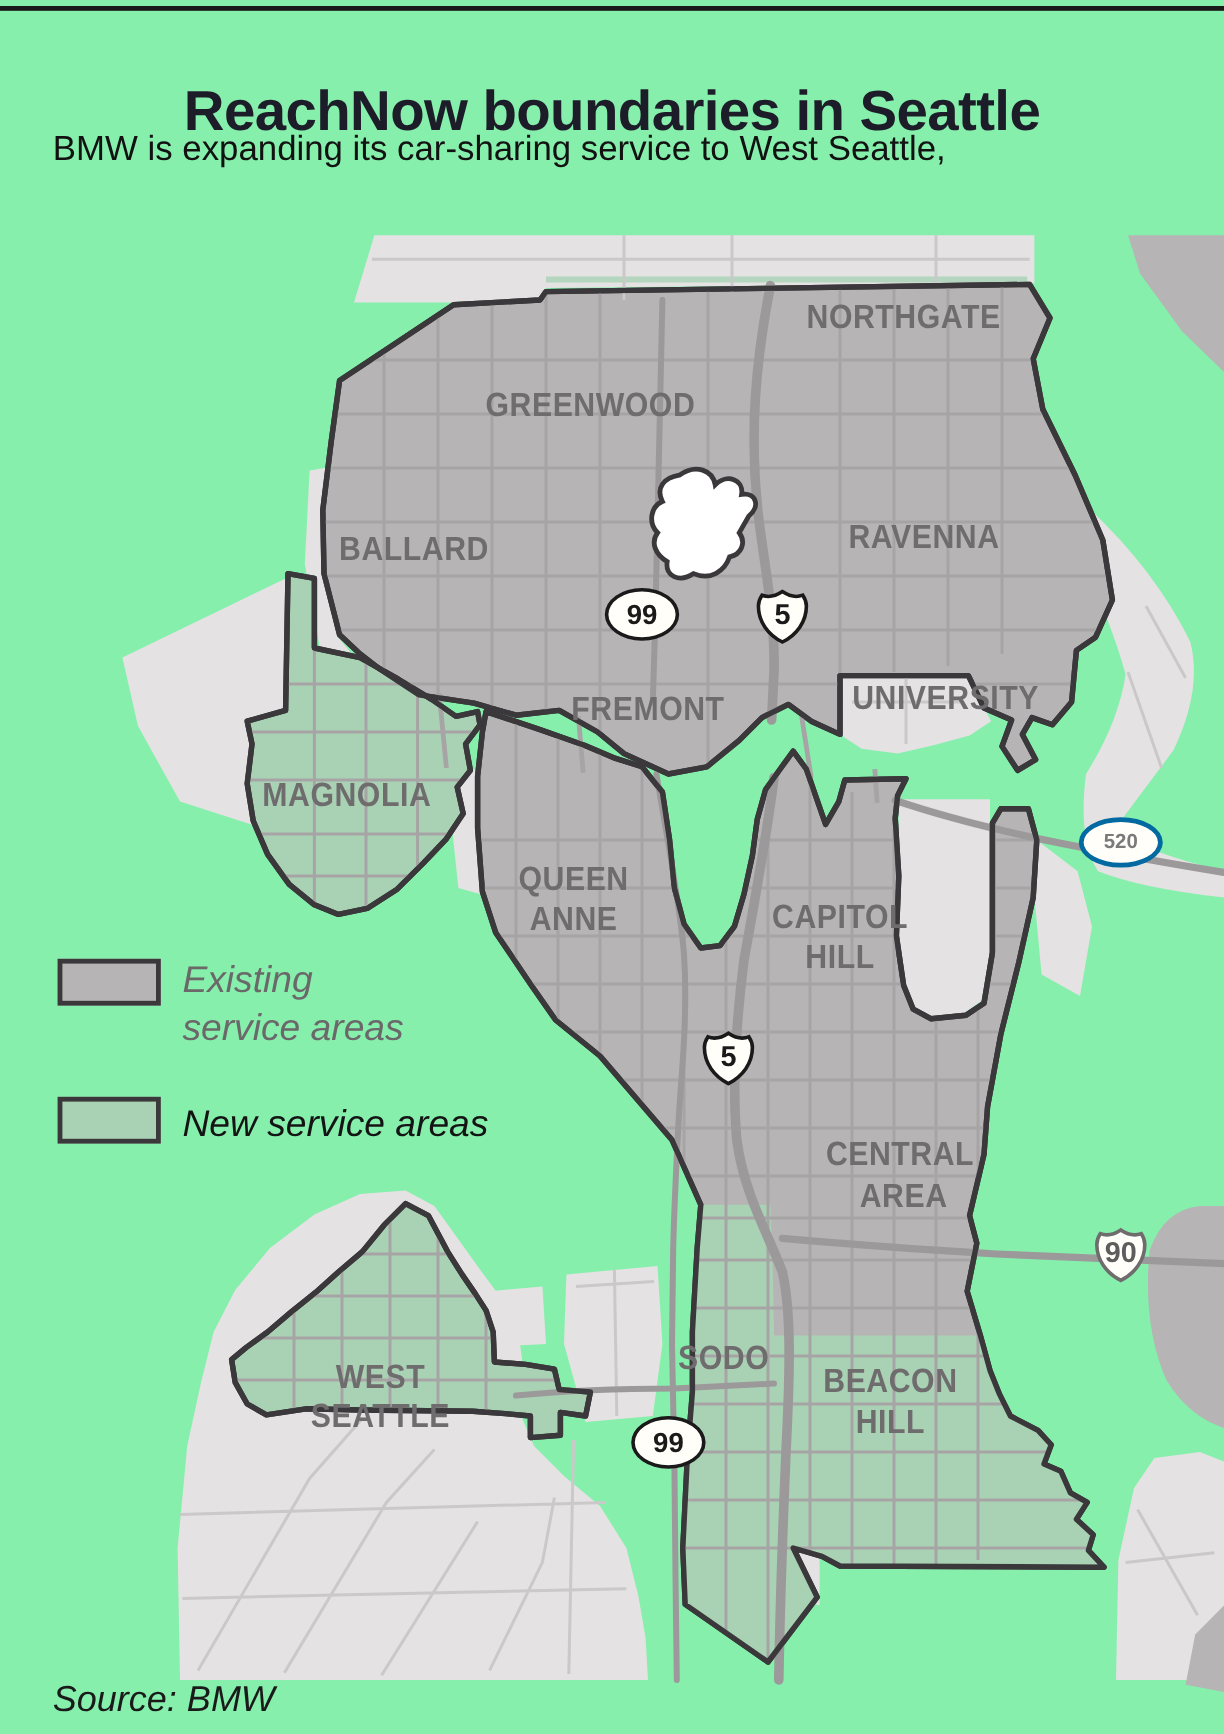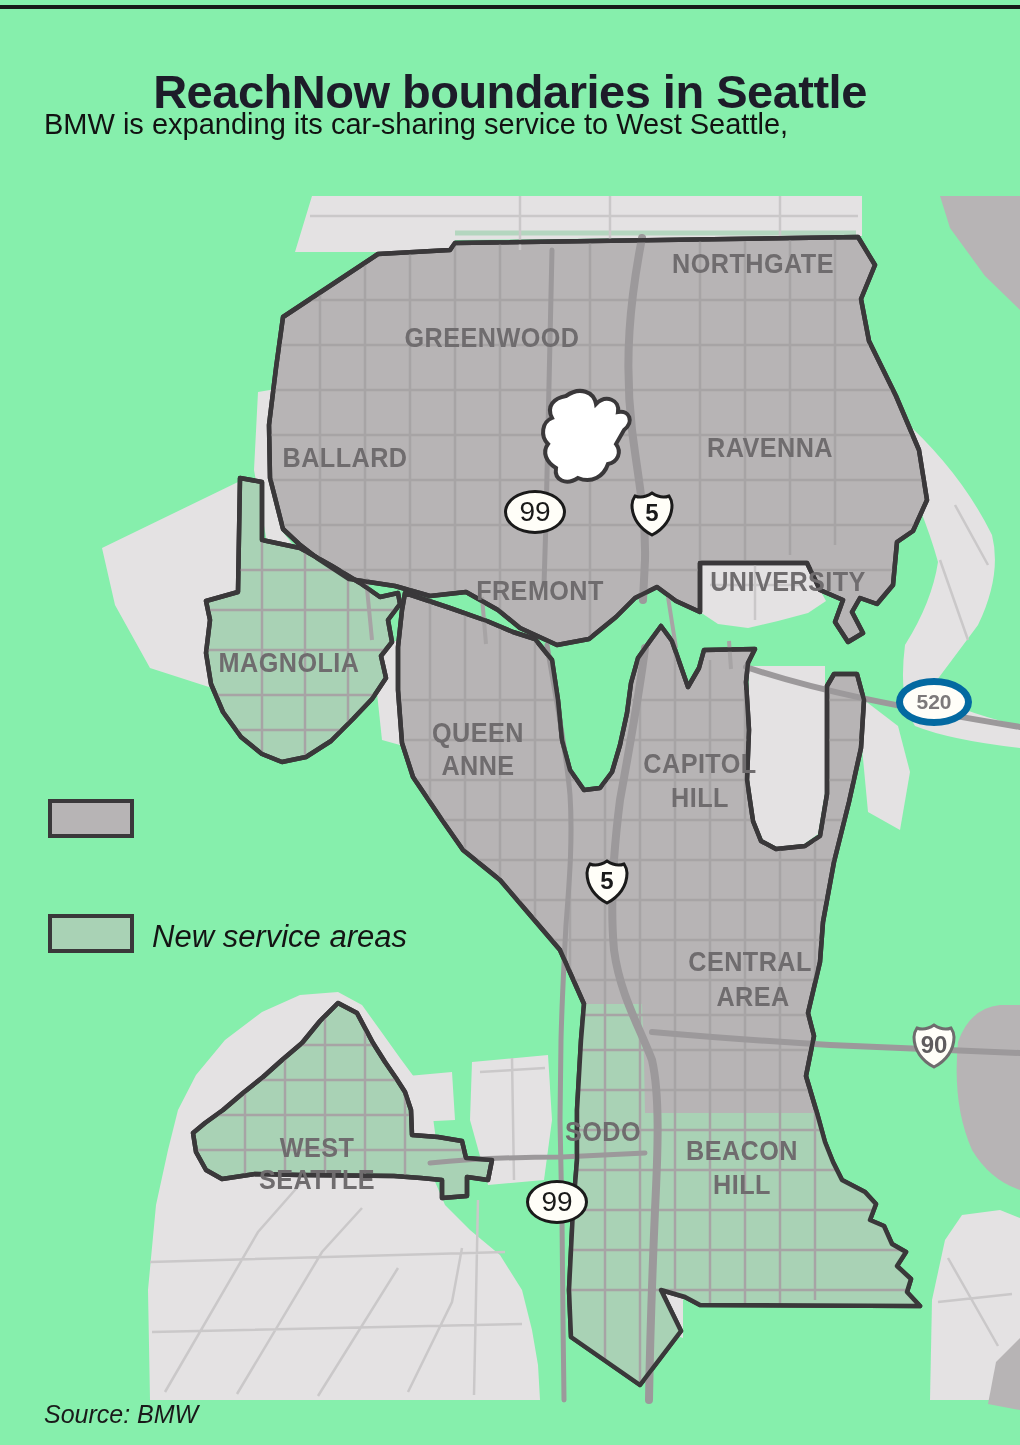--- a/index.html
+++ b/index.html
@@ -18,29 +18,29 @@
   .sw-existing{left:48px;top:799px;background:#b7b4b5;}
   .sw-new{left:48px;top:914px;background:#a9d2b5;}
   .legend-existing{position:absolute;left:152px;top:797px;font-style:italic;font-size:31px;
                    color:#6b686a;line-height:40px;}
   .legend-existing span{display:block;}
   .legend-new{position:absolute;left:152px;top:919px;font-style:italic;font-weight:normal;
               font-size:31px;color:#141414;}
   
   .shield{position:absolute;transform:translate(-50%,-50%);display:flex;align-items:center;justify-content:center;}
   .sh-us{width:56px;height:38px;background:#fffef8;border:3.5px solid #1a1a1a;border-radius:50%;
-         font-weight:normal;font-size:28px;color:#1a1a1a;}
-  .sh-sr{width:62px;height:34px;background:#fffef8;border:7px solid #0369a1;border-radius:50%;
-         font-weight:bold;font-size:21px;color:#7c797a;justify-content:center;}
+         font-weight:bold;font-size:23px;color:#1a1a1a;}
+  .sh-sr{width:62px;height:34px;background:#fffef8;border:4px solid #0369a1;border-radius:50%;
+         font-weight:bold;font-size:17px;color:#7c797a;justify-content:center;}
   .sh-int{width:46px;height:48px;}
   .sh-int svg{position:absolute;left:0;top:0;}
   .sh-int .num{position:absolute;width:100%;text-align:center;top:9px;
                font-weight:bold;font-size:24px;color:#1a1a1a;}
   
-  .source{position:absolute;left:44px;top:1400px;font-style:italic;font-size:25px;color:#1a1a1a;}
+  .source{position:absolute;left:44px;top:1400px;font-style:italic;font-size:30px;color:#1a1a1a;}
   .credit{position:absolute;right:44px;top:1406px;font-family:"Liberation Serif",serif;
           font-weight:bold;font-size:25px;letter-spacing:1px;color:#161616;}
 </style>
 </head>
 <body>
 
 <div class="page">
 
   <div class="top-rule"></div>
   <h1 class="title">ReachNow boundaries in Seattle</h1>
@@ -185,18 +185,22 @@
     <svg width="46" height="48" viewBox="0 0 46 48">
       <path d="M23,3 C17,7 11,8 6,6 C4,9 3,12 3,15 C3,28 11,39 23,45 C35,39 43,28 43,15 C43,12 42,9 40,6 C35,8 29,7 23,3 Z" fill="#fffef8" stroke="#6f6c6e" stroke-width="3"></path>
     </svg>
     <span class="num" style="color:#5f5c5e;">90</span>
   </div>
   <div class="shield sh-us" style="left:557px;top:1202px;">
     <span>99</span>
   </div>
 
   <div class="swatch sw-existing"></div>
+  <div class="legend-existing">
+    <span>Existing</span>
+    <span>service areas</span>
+  </div>
   <div class="swatch sw-new"></div>
   <div class="legend-new">New service areas</div>
 
   <div class="source">Source: BMW</div>
 
 </div>
 
 </body></html>

